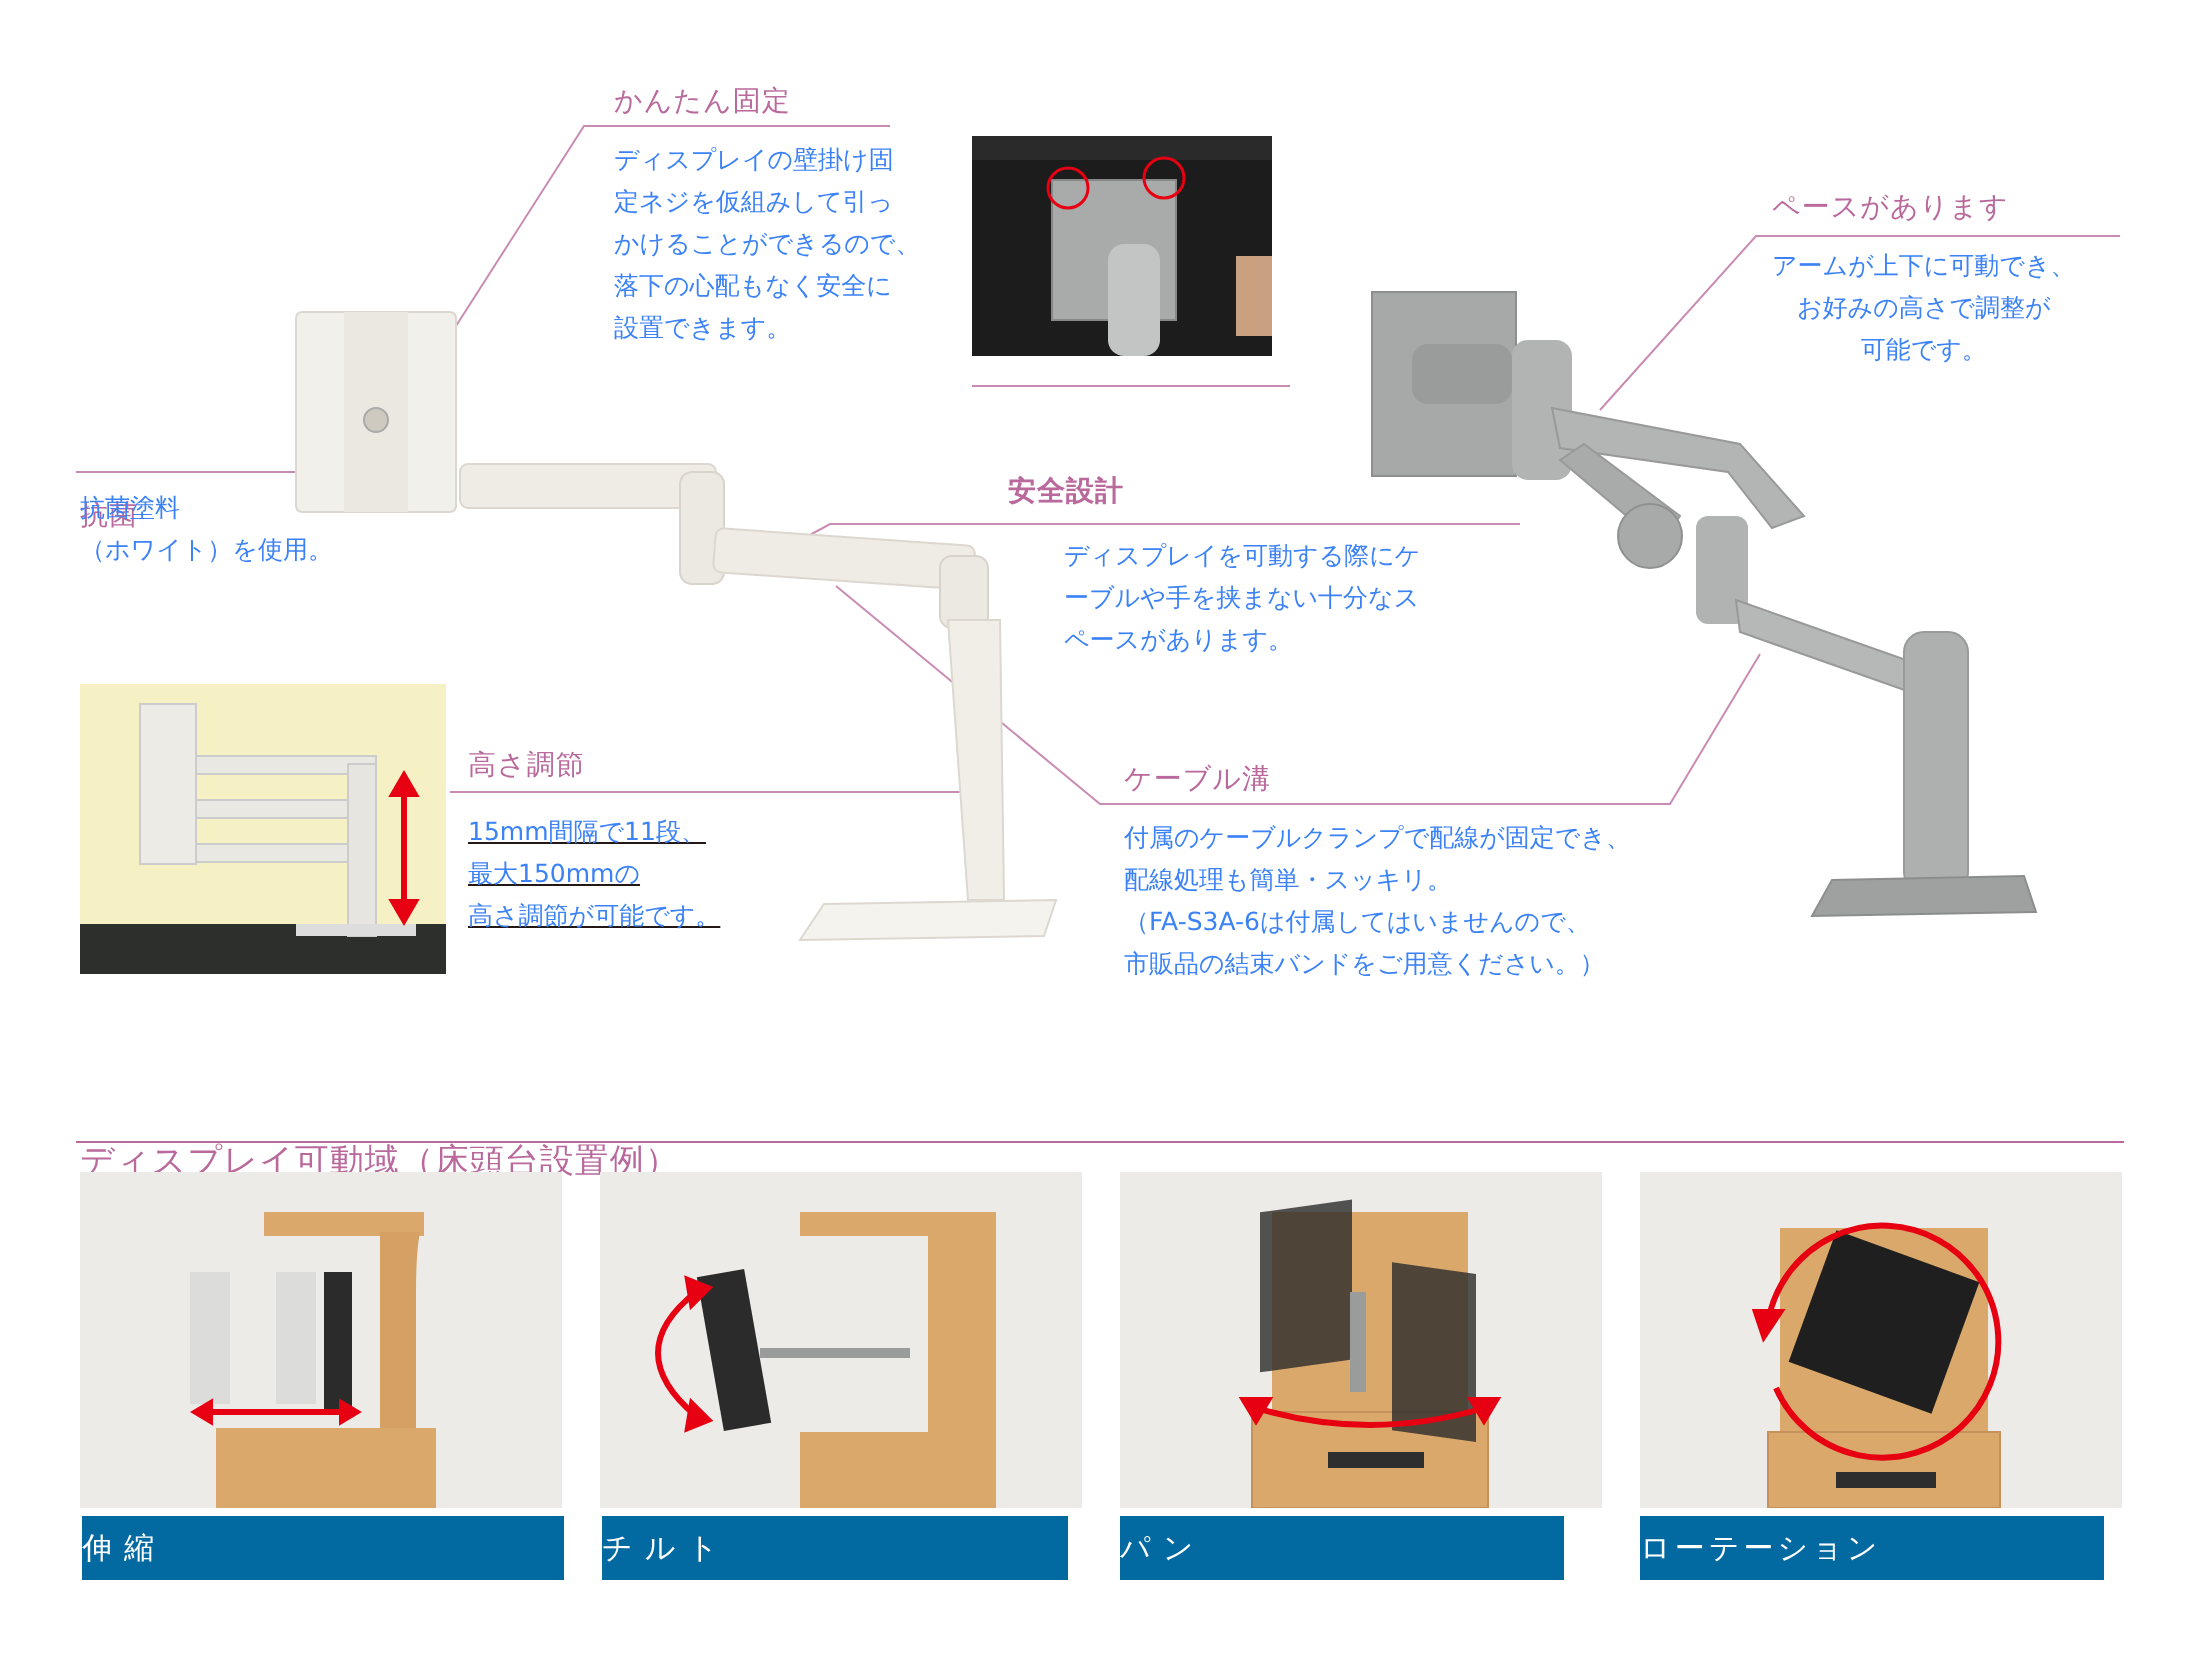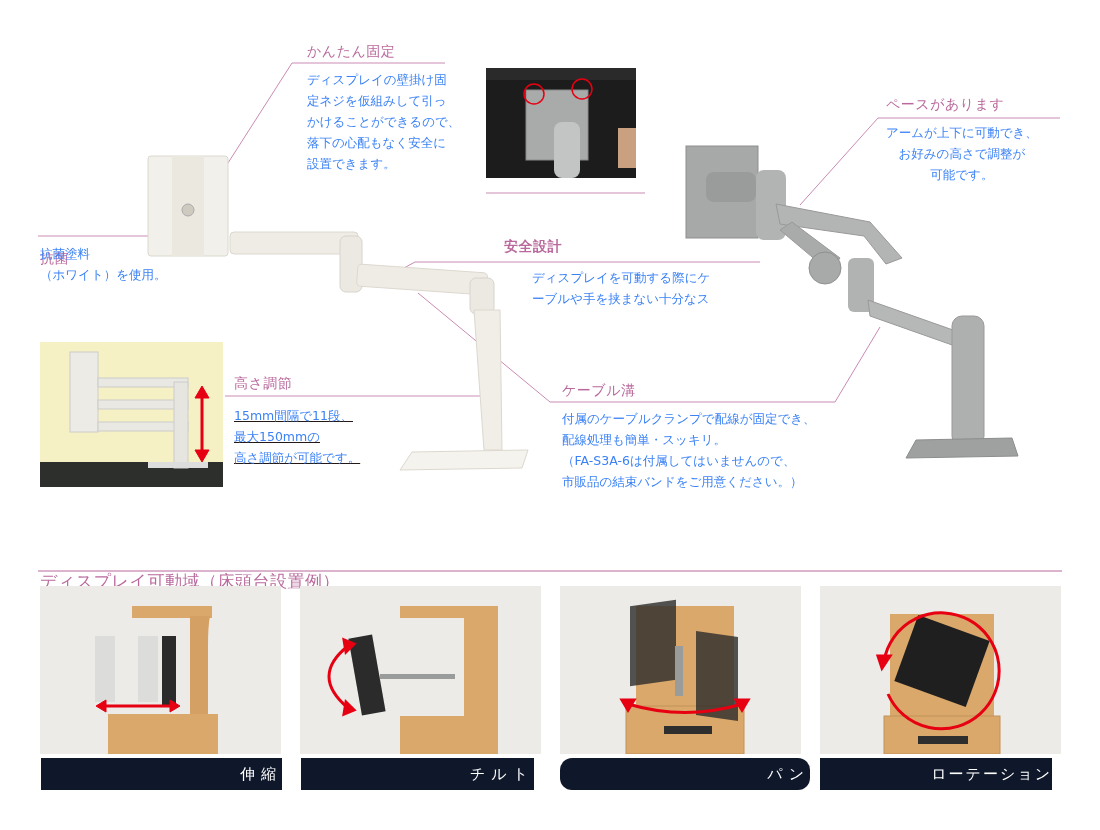--- a/index.html
+++ b/index.html
@@ -2,21 +2,21 @@
 <html><head>
 <meta charset="utf-8">
 <style>
   html,body{margin:0;padding:0;background:#ffffff;}
   body{width:1100px;height:830px;position:relative;overflow:hidden;font-family:"DejaVu Sans",sans-serif;color:#231815;}
   .abs{position:absolute;}
   .h{color:#b9699c;font-size:14px;line-height:20px;letter-spacing:0.5px;white-space:nowrap;}
   .t{font-size:12.5px;line-height:21px;color:#3b82f6;white-space:nowrap;}
   svg.lines{position:absolute;left:0;top:0;width:1100px;height:830px;pointer-events:none;}
   .photo{position:absolute;overflow:hidden;}
-  .caption{position:absolute;height:32px;background:#0f172a;color:#fff;font-size:15px;line-height:32px;text-align:right;letter-spacing:6px;}
+  .caption{position:absolute;height:32px;background:#0369a1;color:#fff;font-size:15px;line-height:32px;text-align:left;letter-spacing:6px;}
 </style>
 </head>
 <body>
 
 <svg class="lines">
   <g stroke="#c98bb3" stroke-width="1" fill="none">
     <polyline points="228,163 292,63 445,63"></polyline>
     <polyline points="38,236 160,236"></polyline>
     <polyline points="645,193 486,193"></polyline>
     <polyline points="800,205 878,118 1060,118"></polyline>
@@ -99,20 +99,21 @@
 <div class="abs h" style="left:40px;top:212px;margin-top:36px;">抗菌</div>
 <div class="abs" style="left:40px;top:243px;">
   <div class="t">抗菌塗料</div>
   <div class="t">（ホワイト）を使用。</div>
 </div>
 
 <div class="abs h" style="left:504px;top:236px;font-weight:bold;">安全設計</div>
 <div class="abs" style="left:532px;top:267px;">
   <div class="t">ディスプレイを可動する際にケ</div>
   <div class="t">ーブルや手を挟まない十分なス</div>
+  <div class="t">ペースがあります。</div>
 </div>
 
 <div class="abs h" style="left:234px;top:373px;">高さ調節</div>
 <div class="abs" style="left:234px;top:405px;text-decoration:underline;">
   <div class="t">15mm間隔で11段、</div>
   <div class="t">最大150mmの</div>
   <div class="t">高さ調節が可能です。</div>
 </div>
 
 <div class="abs h" style="left:562px;top:380px;">ケーブル溝</div>
@@ -178,14 +179,14 @@
     <rect x="84" y="40" width="76" height="70" fill="#1f1f1f" transform="rotate(20 122 75)"></rect>
     <g fill="none" stroke="#e60012" stroke-width="3">
       <path d="M64,75 A58,58 0 1 1 68,108"></path>
       <polygon points="58,70 70,70 62,82" fill="#e60012"></polygon>
     </g>
   </svg>
 </div>
 
 <div class="caption" style="left:41px;top:758px;width:241px;">伸縮</div>
 <div class="caption" style="left:301px;top:758px;width:233px;">チルト</div>
-<div class="caption" style="left:560px;top:758px;width:250px;border-radius:12px;">パン</div>
+<div class="caption" style="left:560px;top:758px;width:222px;">パン</div>
 <div class="caption" style="left:820px;top:758px;width:232px;letter-spacing:2px;">ローテーション</div>
 
 </body></html>

